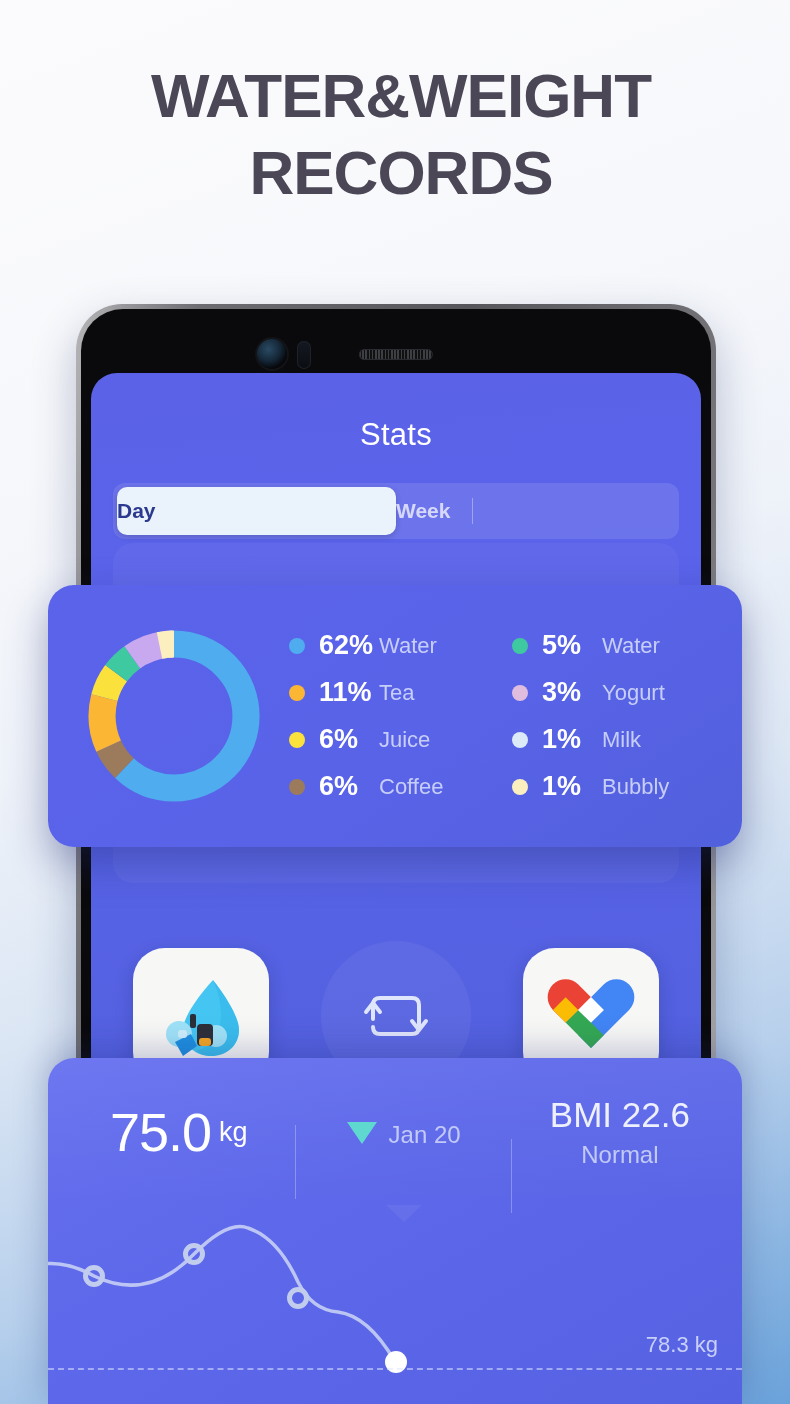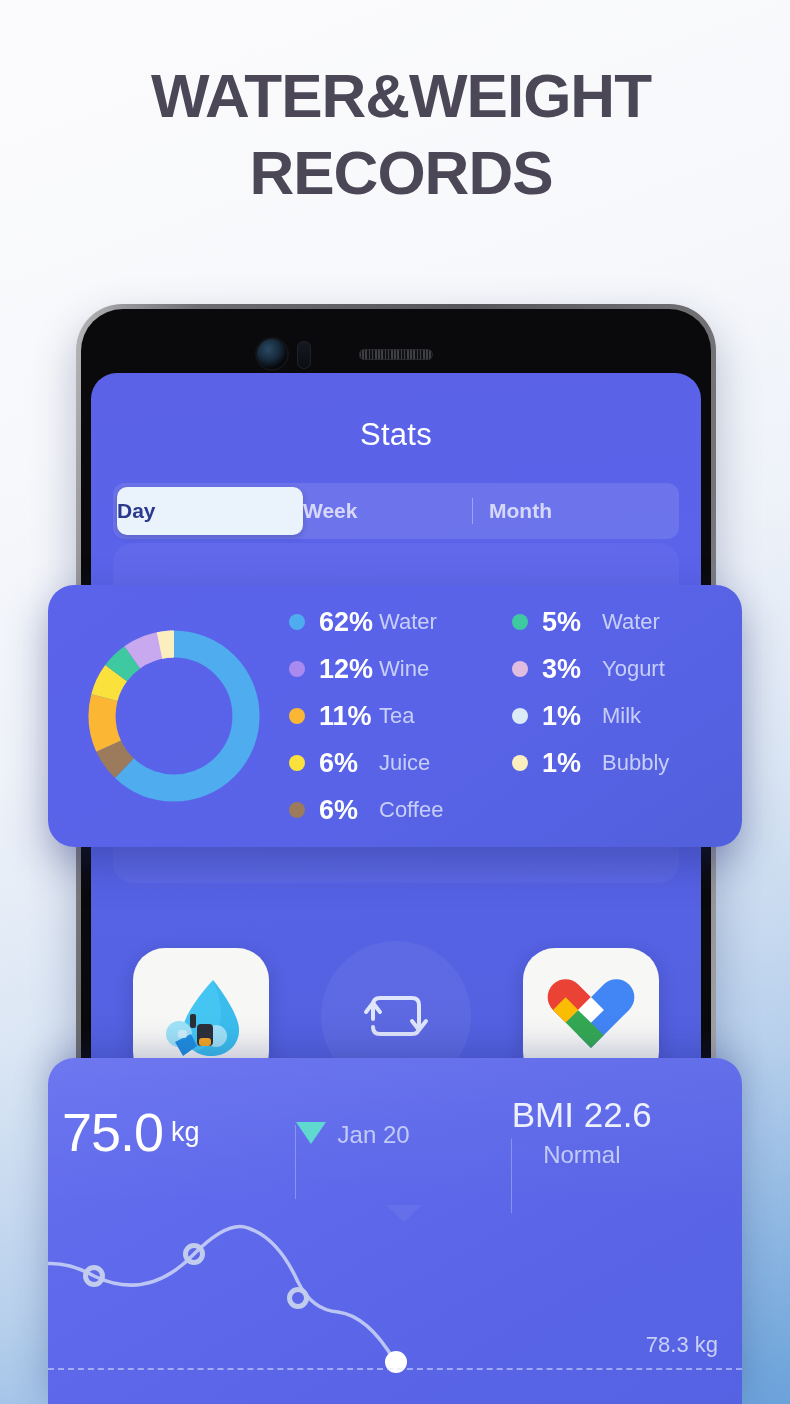--- a/index.html
+++ b/index.html
@@ -120,21 +120,21 @@
   .weight-card {
     position:absolute; left:48px; top:1058px; width:694px; height:346px;
     border-radius:26px 26px 0 0; overflow:hidden;
     background:linear-gradient(150deg,#6670ef 0%,#5d68ea 40%,#5562e2 100%);
     box-shadow:0 -6px 34px rgba(30,40,110,.28);
   }
   .weight-top {
     height:148px; display:flex; align-items:center; padding:0 14px;
     background:linear-gradient(180deg,rgba(255,255,255,.05),rgba(255,255,255,0));
   }
-  .w-cell { flex:1; display:flex; align-items:center; position:relative; }
+  .w-cell { flex:1; display:flex; align-items:center; justify-content:center; position:relative; }
   .w-cell.c1 { flex:1.08; }
   .vdiv { position:absolute; right:0; top:24px; width:1px; height:74px; background:rgba(255,255,255,.28); }
   .big-w { color:#fff; font-size:54px; font-weight:400; letter-spacing:-1px; }
   .unit { color:#fff; font-size:27px; font-weight:400; margin-left:8px; }
   .tri {
     width:0; height:0; border-left:15px solid transparent; border-right:15px solid transparent;
     border-top:22px solid #5fd9d0; margin-right:12px; margin-top:2px;
   }
   .stack { text-align:center; }
   .stack .big { color:#eef1fd; font-size:36px; font-weight:400; }
@@ -172,21 +172,20 @@
       <div class="speaker"></div>
     </div>
 
     <div class="screen">
       <div class="screen-title">Stats</div>
 
       <div class="segment">
         <div class="seg-item active">Day</div>
         <div class="seg-item">Week</div>
         <div class="seg-div d1"></div>
-        <div class="seg-item">Month</div>
       </div>
 
       <div class="ghost-panel"></div>
 
       <div class="sync-row">
         <div class="app-tile">
           <svg width="96" height="96" viewBox="0 0 96 96">
             <path d="M60 12 C60 12 86 44 86 62 C86 78 73 88 58 88 C43 88 30 78 30 62 C30 44 60 12 60 12 Z" fill="#45c6f2"></path>
             <path d="M60 12 C60 12 86 44 86 62 C86 78 73 88 58 88 C52 88 47 86 43 83 C70 76 74 44 60 12 Z" fill="#31b7ea" opacity=".55"></path>
             <circle cx="26" cy="66" r="13" fill="#9fe2f7"></circle>
@@ -241,25 +240,20 @@
   </div>
 
   <div class="legend">
     <div class="legend-col">
       <div class="legend-row">
         <span class="dot" style="background:#4facee"></span>
         <span class="pct">62%</span>
         <span class="lbl">Water</span>
       </div>
       <div class="legend-row">
-        <span class="dot" style="background:#a98bf0"></span>
-        <span class="pct">12%</span>
-        <span class="lbl">Wine</span>
-      </div>
-      <div class="legend-row">
         <span class="dot" style="background:#fbb634"></span>
         <span class="pct">11%</span>
         <span class="lbl">Tea</span>
       </div>
       <div class="legend-row">
         <span class="dot" style="background:#fbe13c"></span>
         <span class="pct">6%</span>
         <span class="lbl">Juice</span>
       </div>
       <div class="legend-row">

